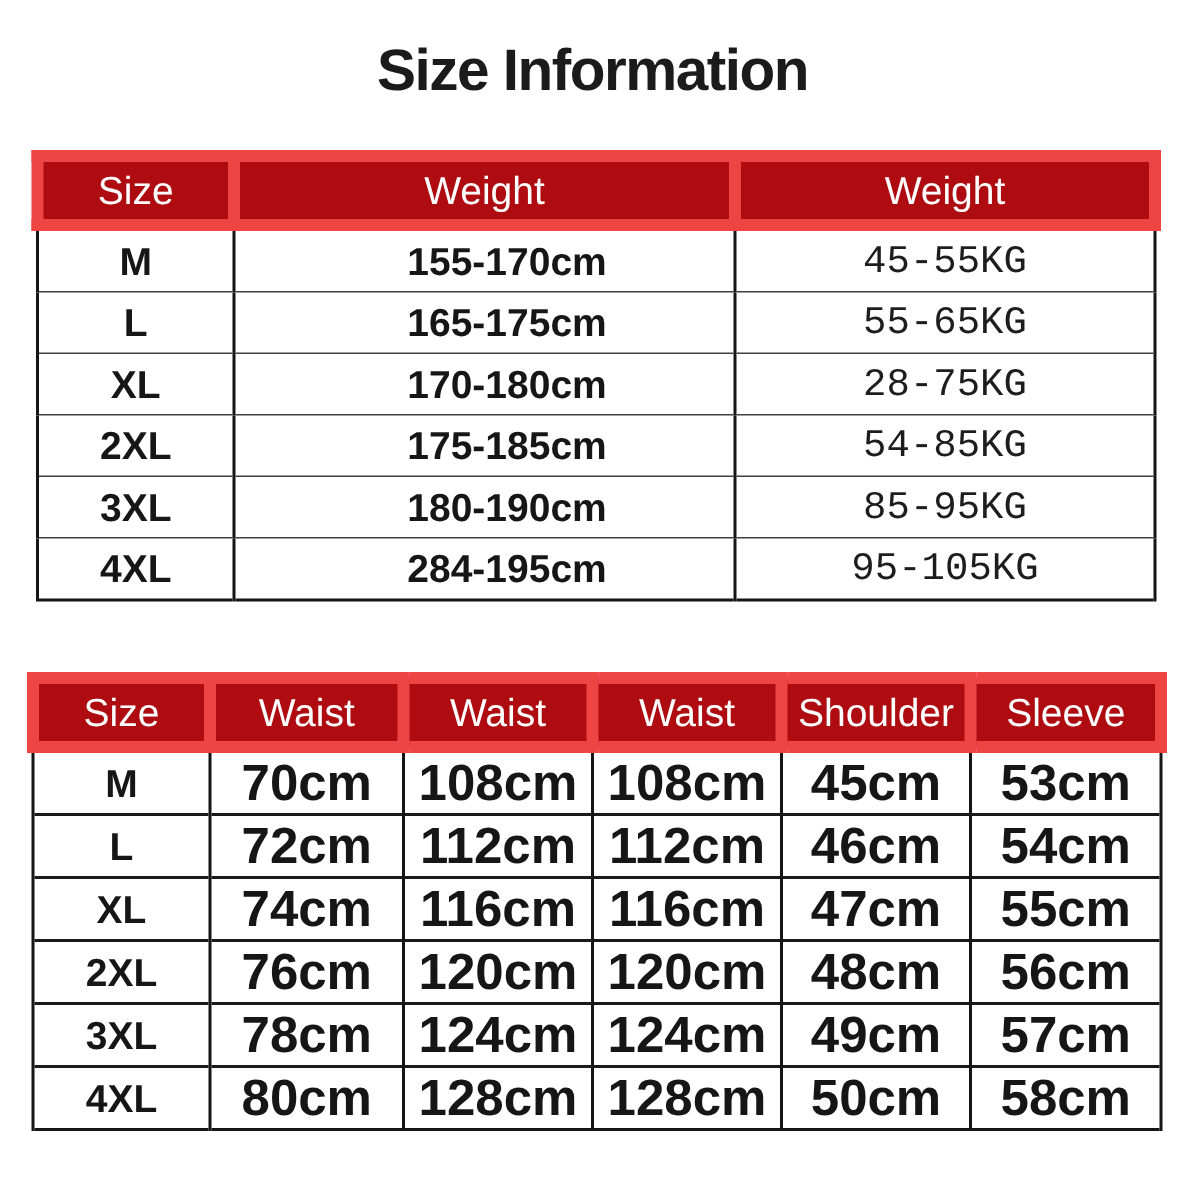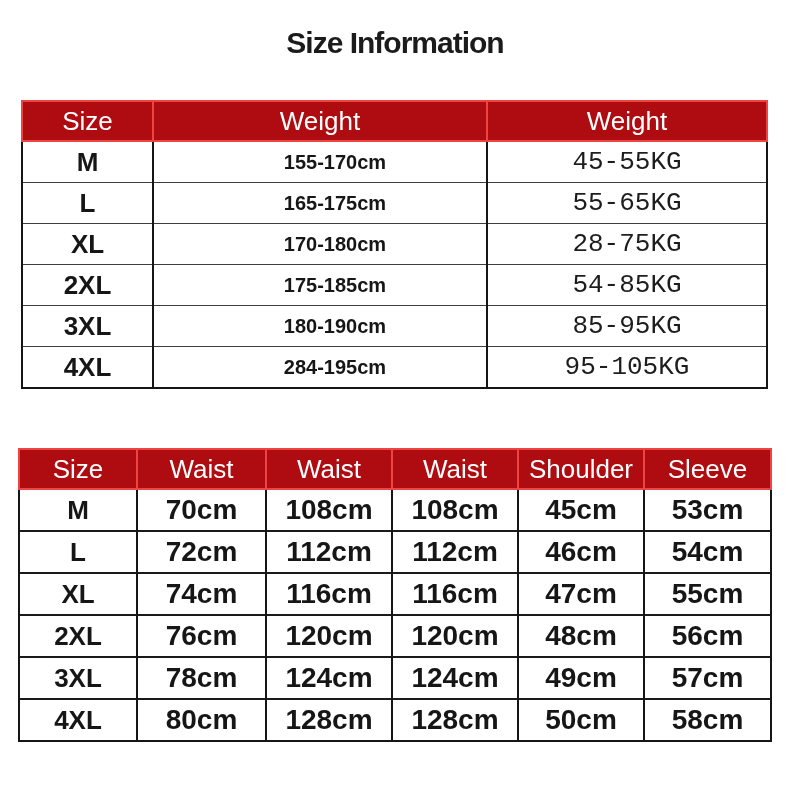--- a/index.html
+++ b/index.html
@@ -14,21 +14,21 @@
     font-family: "Liberation Sans", sans-serif;
     color: #111111;
     overflow: hidden;
   }
   .page-title {
     position: absolute;
     top: 26px;
     left: 0;
     width: 100%;
     text-align: center;
-    font-size: 30px;
+    font-size: 39px;
     font-weight: 600;
     letter-spacing: -1px;
     color: #1b1b1b;
   }
   table {
     position: absolute;
     border-collapse: collapse;
     table-layout: fixed;
     background: #ffffff;
   }
@@ -43,45 +43,45 @@
     top: 448px;
     width: 752px;
     border: 2px solid #151515;
   }
   th {
     background: #ae0c10;
     color: #ffffff;
     font-weight: 400;
     font-size: 26px;
     height: 38px;
-    border: 2px solid #ef4444;
+    border: 8px solid #ef4444;
     text-align: center;
     vertical-align: middle;
     padding: 0;
   }
   td {
     height: 40px;
     text-align: center;
     vertical-align: middle;
     padding: 0;
-    font-size: 28px;
+    font-size: 34px;
     font-weight: 700;
     color: #161616;
     border-left: 2px solid #151515;
     border-right: 2px solid #151515;
   }
   #table-height-weight td { border-top: 1px solid #3f3f3f; }
   #table-measurements td { border-top: 2px solid #1a1a1a; }
   #table-height-weight td.weight-cell {
     font-weight: 400;
     font-size: 26px;
     color: #1d1d1d;
     font-family: Liberation Mono, monospace;
   }
-  #table-height-weight td.height-cell { font-size: 20px; padding-left: 30px; }
+  #table-height-weight td.height-cell { font-size: 26px; padding-left: 30px; }
   td.size-cell { font-size: 26px; }
 </style>
 </head>
 <body>
 
 <div class="page-title">Size Information</div>
 
 <table id="table-height-weight">
   <colgroup>
     <col style="width:131px">

